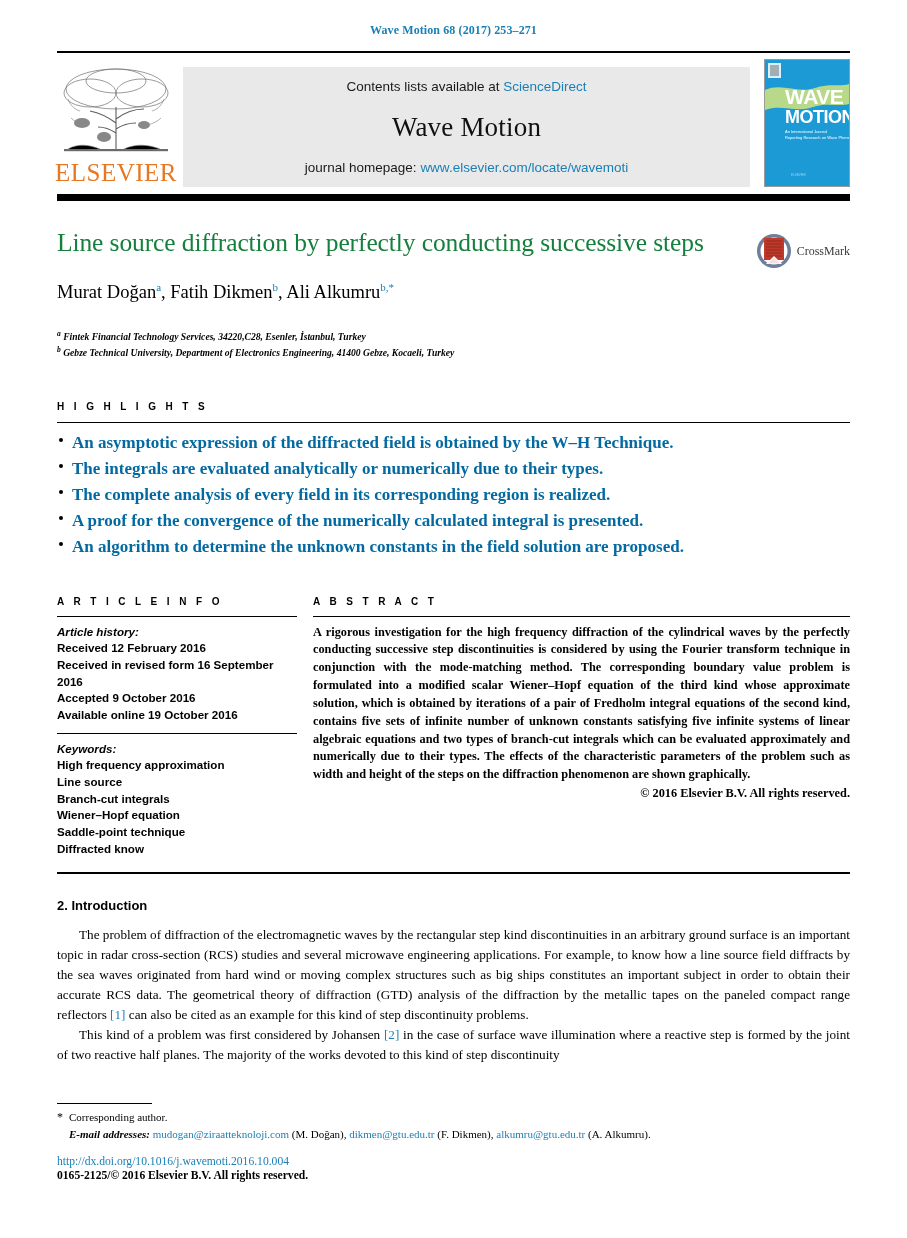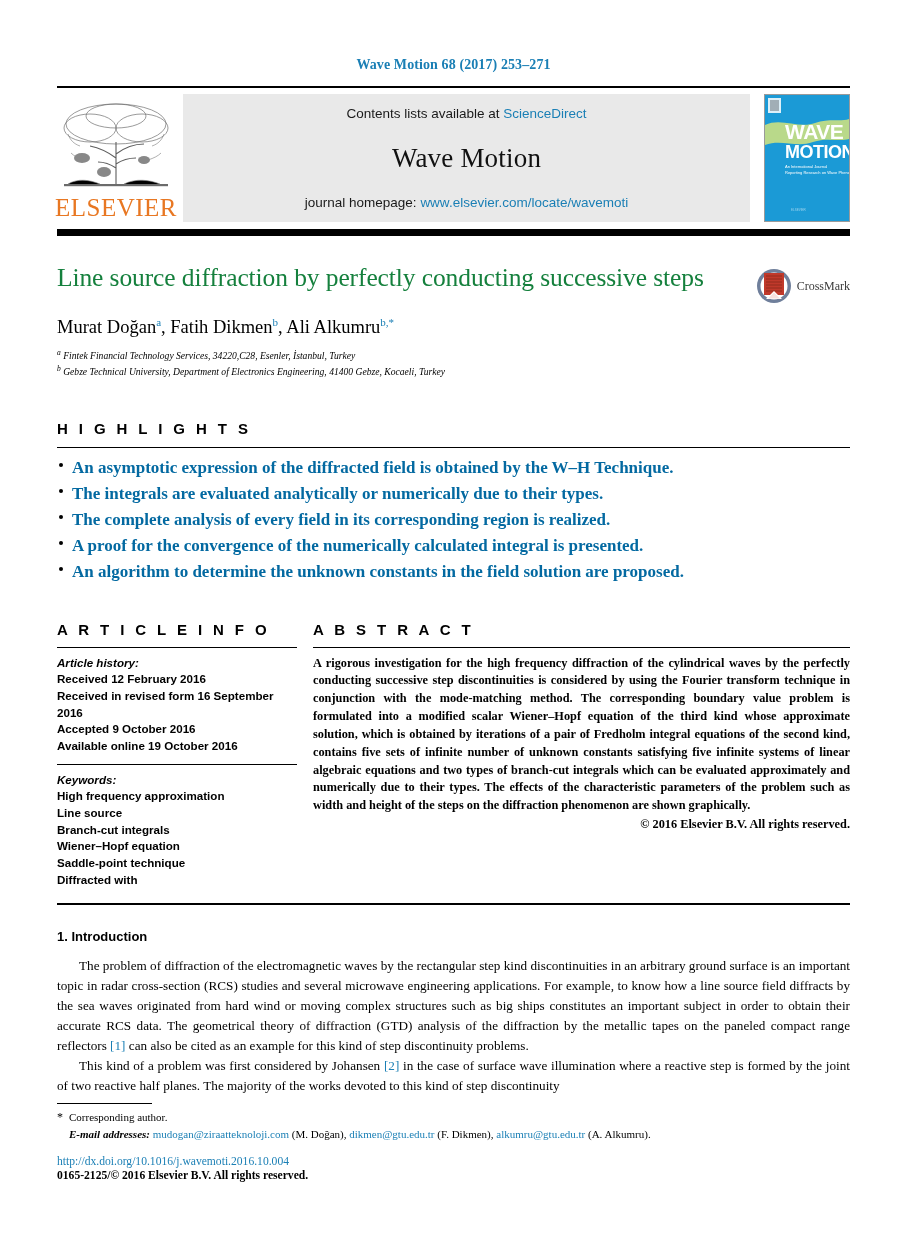--- a/index.html
+++ b/index.html
@@ -21,23 +21,23 @@
     width: 907px;
     height: 1238px;
     padding: 0;
     box-sizing: border-box;
   }
 
   
   .running-head {
     text-align: center;
     color: #1a7fb5;
-    font-size: 14px;
-    font-weight: bold;
-    padding-top: 57px;
+    font-size: 12px;
+    font-weight: bold;
+    padding-top: 23px;
     letter-spacing: 0.1px;
   }
 
   
   .masthead-wrap {
     margin: 13px 57px 0 57px;
     border-top: 2.5px solid #000;
     padding-top: 6px;
   }
   .masthead {
@@ -64,21 +64,21 @@
     margin-top: 1px;
   }
   .masthead-center {
     flex: 1 1 auto;
     background: #e9e9e9;
     display: flex;
     flex-direction: column;
     justify-content: space-between;
     align-items: center;
     padding: 12px 10px 12px 10px;
-    margin: 0 14px 0 8px;
+    margin: 8px 14px 0 8px;
     box-sizing: border-box;
   }
   .contents-line {
     font-size: 13.5px;
     font-family: "Liberation Sans", sans-serif;
     color: #1a1a1a;
   }
   .contents-line a, .homepage-line a { color: #1a7fb5; text-decoration: none; }
   .journal-name {
     font-size: 27px;
@@ -129,23 +129,23 @@
     font-family: "Liberation Serif", serif;
     font-size: 18.5px;
     margin-top: 22px;
     color: #000;
   }
   .authors sup { color: #1a7fb5; font-size: 11px; vertical-align: super; }
   .affil {
     font-family: "Liberation Serif", serif;
     font-style: italic;
     font-size: 9.6px;
-    font-weight: normal;
+    font-weight: bold;
     line-height: 1.45;
-    margin-top: 10px;
+    margin-top: 26px;
     color: #000;
   }
   .affil div { margin-bottom: 1px; }
   .affil sup { font-size: 7.5px; }
 
   .crossmark {
     flex: 0 0 auto;
     display: flex;
     align-items: center;
     gap: 5px;
@@ -154,21 +154,21 @@
   .crossmark-label {
     font-family: "Liberation Serif", serif;
     font-size: 12px;
     color: #3a3a3a;
   }
 
   
   .section-head {
     font-family: "Liberation Sans", sans-serif;
     font-weight: bold;
-    font-size: 15px;
+    font-size: 10px;
     letter-spacing: 3.4px;
     color: #000;
   }
   .highlights { margin-top: 40px; }
   .hl-rule {
     border-top: 1.6px solid #000;
     margin-top: 10px;
     margin-bottom: 7px;
   }
   .hl-list { list-style: none; margin: 0; padding: 0; }
@@ -416,36 +416,36 @@
           <div>Available online 19 October 2016</div>
         </div>
         <div class="thin-rule"></div>
         <div class="info-block kw-block">
           <div class="lbl">Keywords:</div>
           <div>High frequency approximation</div>
           <div>Line source</div>
           <div>Branch-cut integrals</div>
           <div>Wiener–Hopf equation</div>
           <div>Saddle-point technique</div>
-          <div>Diffracted with</div>
+          <div>Diffracted know</div>
         </div>
       </div>
 
       <div class="abs-col">
         <div class="section-head">A B S T R A C T</div>
         <div class="thin-rule"></div>
         <div class="abstract-text">A rigorous investigation for the high frequency diffraction of the cylindrical waves by the perfectly conducting successive step discontinuities is considered by using the Fourier transform technique in conjunction with the mode-matching method. The corresponding boundary value problem is formulated into a modified scalar Wiener–Hopf equation of the third kind whose approximate solution, which is obtained by iterations of a pair of Fredholm integral equations of the second kind, contains five sets of infinite number of unknown constants satisfying five infinite systems of linear algebraic equations and two types of branch-cut integrals which can be evaluated approximately and numerically due to their types. The effects of the characteristic parameters of the problem such as width and height of the steps on the diffraction phenomenon are shown graphically.</div>
         <div class="copyright">© 2016 Elsevier B.V. All rights reserved.</div>
       </div>
 
     </div>
 
     <div class="body-rule"></div>
 
-    <div class="sec-title">1. Introduction</div>
+    <div class="sec-title">2. Introduction</div>
 
     <div class="para"><span>The problem of diffraction of the electromagnetic waves by the rectangular step kind discontinuities in an arbitrary ground surface is an important topic in radar cross-section (RCS) studies and several microwave engineering applications. For example, to know how a line source field diffracts by the sea waves originated from hard wind or moving complex structures such as big ships constitutes an important subject in order to obtain their accurate RCS data. The geometrical theory of diffraction (GTD) analysis of the diffraction by the metallic tapes on the paneled compact range reflectors </span><span class="ref-link">[1]</span><span> can also be cited as an example for this kind of step discontinuity problems.</span></div>
 
     <div class="para tight"><span>This kind of a problem was first considered by Johansen </span><span class="ref-link">[2]</span><span> in the case of surface wave illumination where a reactive step is formed by the joint of two reactive half planes. The majority of the works devoted to this kind of step discontinuity</span></div>
 
   </div>
 
   <div class="foot">
     <div class="foot-rule"></div>
     <div class="foot-line">

